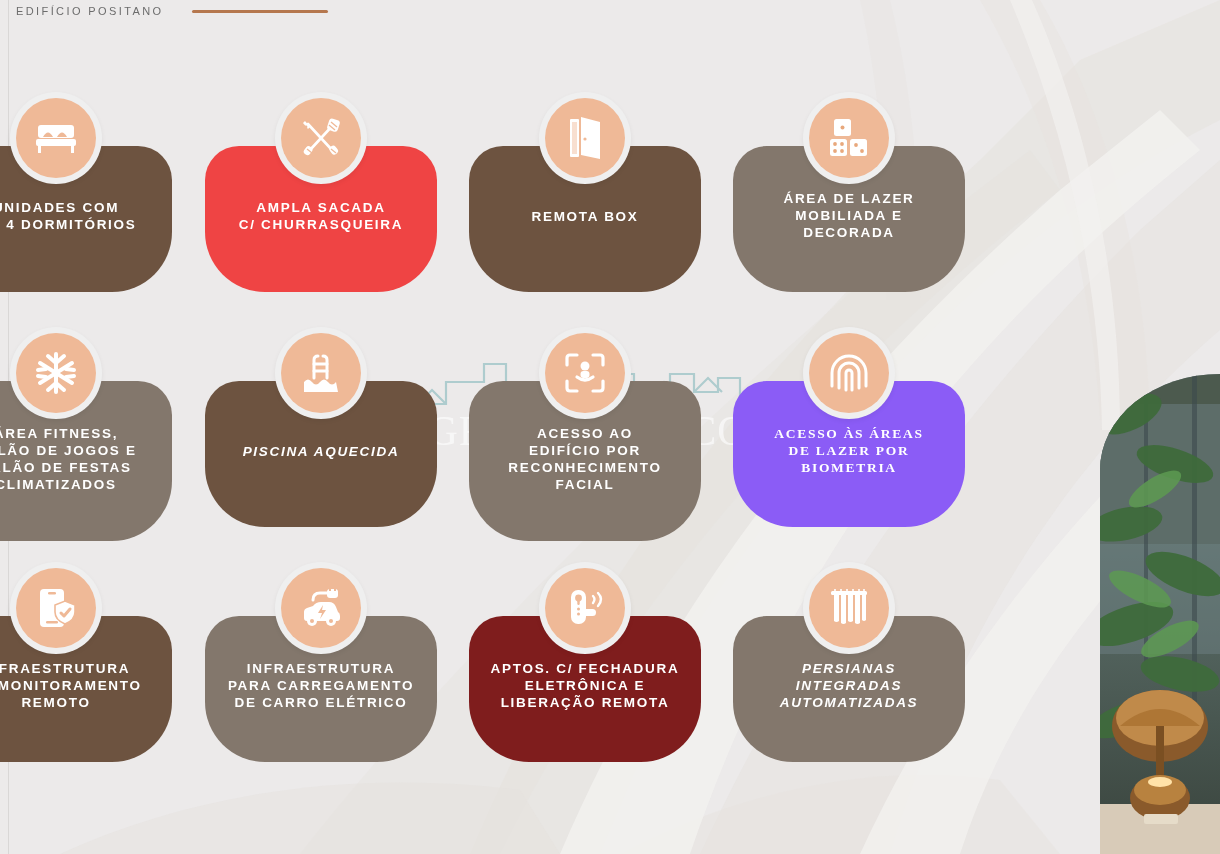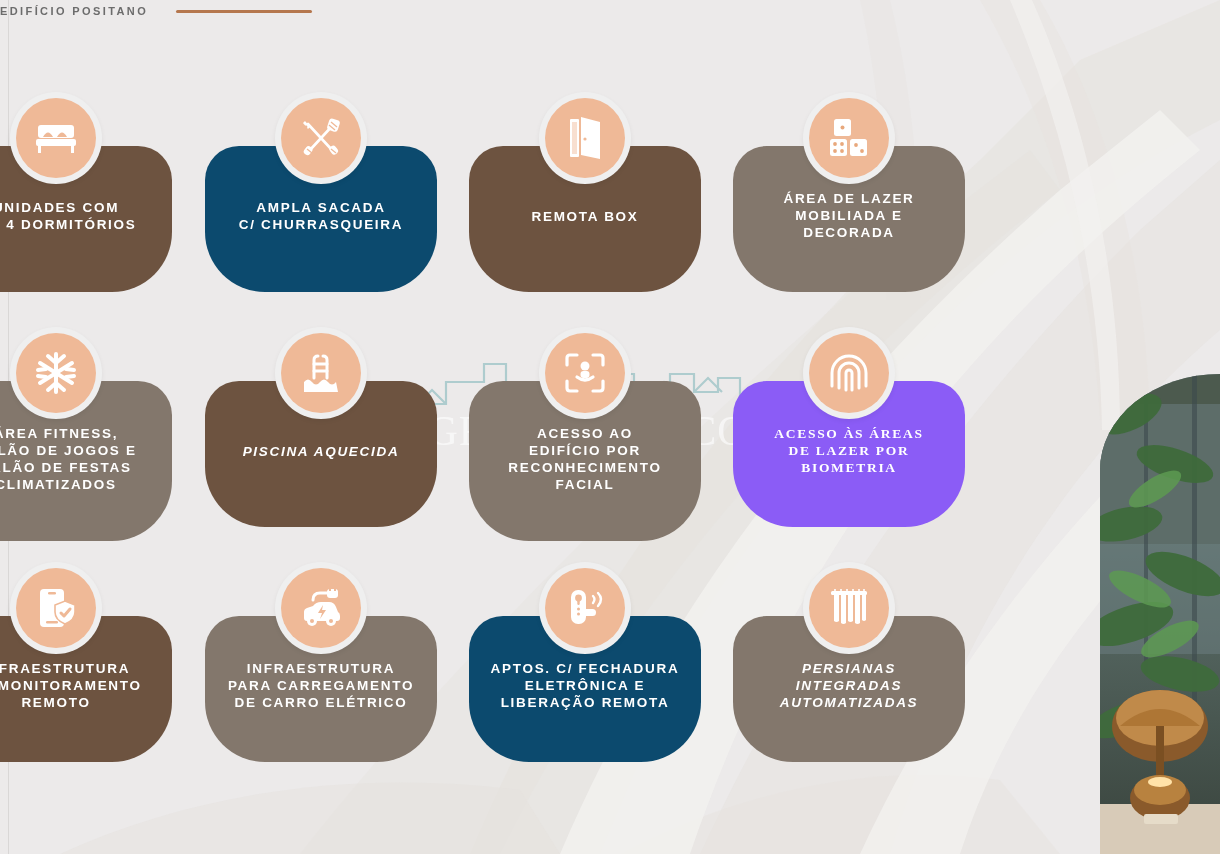--- a/index.html
+++ b/index.html
@@ -44,23 +44,23 @@
     top: 0;
     height: 22px;
     display: flex;
     align-items: center;
     z-index: 5;
   }
   .header-title {
     font-size: 11px;
     letter-spacing: 2.4px;
     color: #6c6c6c;
-    font-weight: 700;
+    font-weight: 400;
     white-space: nowrap;
-    padding-left: 0;
+    padding-left: 16px;
   }
   .header-rule {
     width: 136px;
     height: 3px;
     background: #b5774e;
     margin-left: 28px;
     border-radius: 2px;
   }
 
   
@@ -284,21 +284,21 @@
       <path d="M23 17 q5 -9 10 0 z" fill="#efb997"></path>
       <rect x="2" y="19" width="40" height="7" rx="2"></rect>
       <rect x="4" y="26" width="3" height="7"></rect>
                 <rect x="37" y="26" width="3" height="7"></rect>
     </g>
             </svg>
           </div>
         </div>
       </div>
       <div class="card-wrap" style="left: 265px;">
-        <div class="card" style="background: #0c4a6e;">
+        <div class="card" style="background: #ef4444;">
           <div class="card-label" style="top: 53px;">AMPLA SACADA
 C/ CHURRASQUEIRA</div>
         </div>
         <div class="icon-bubble">
           <div class="icon-disc" style="background: rgb(239, 185, 151);">
             <svg width="44" height="44" viewBox="0 0 44 44">
               <g stroke="#ffffff" stroke-width="2.6" fill="none" stroke-linecap="round">
       <line x1="9" y1="8" x2="33" y2="34"></line>
                 <line x1="35" y1="8" x2="11" y2="34"></line>
     </g>
@@ -496,21 +496,21 @@
       <circle cx="13" cy="33" r="5" fill="#ffffff"></circle>
               <circle cx="32" cy="33" r="5" fill="#ffffff"></circle>
       <circle cx="13" cy="33" r="2" fill="#efb997"></circle>
               <circle cx="32" cy="33" r="2" fill="#efb997"></circle>
       <path d="M24 17 L19 25 h4 l-2 6 6 -9 h-4 z" fill="#efb997"></path>
             </svg>
           </div>
         </div>
       </div>
       <div class="card-wrap" style="left: 529px;">
-        <div class="card" style="background: #0c4a6e;">
+        <div class="card" style="background: #7f1d1d;">
           <div class="card-label" style="top: 44px;">APTOS. C/ FECHADURA
 ELETRÔNICA E
 LIBERAÇÃO REMOTA</div>
         </div>
         <div class="icon-bubble">
           <div class="icon-disc" style="background: rgb(239, 185, 151);">
             <svg width="44" height="40" viewBox="0 0 44 40">
       <rect x="8" y="2" width="15" height="34" rx="7" fill="#ffffff"></rect>
       <circle cx="15.5" cy="10" r="3.4" fill="#efb997"></circle>
       <rect x="14.3" y="12" width="2.4" height="5" rx="1.2" fill="#efb997"></rect>

